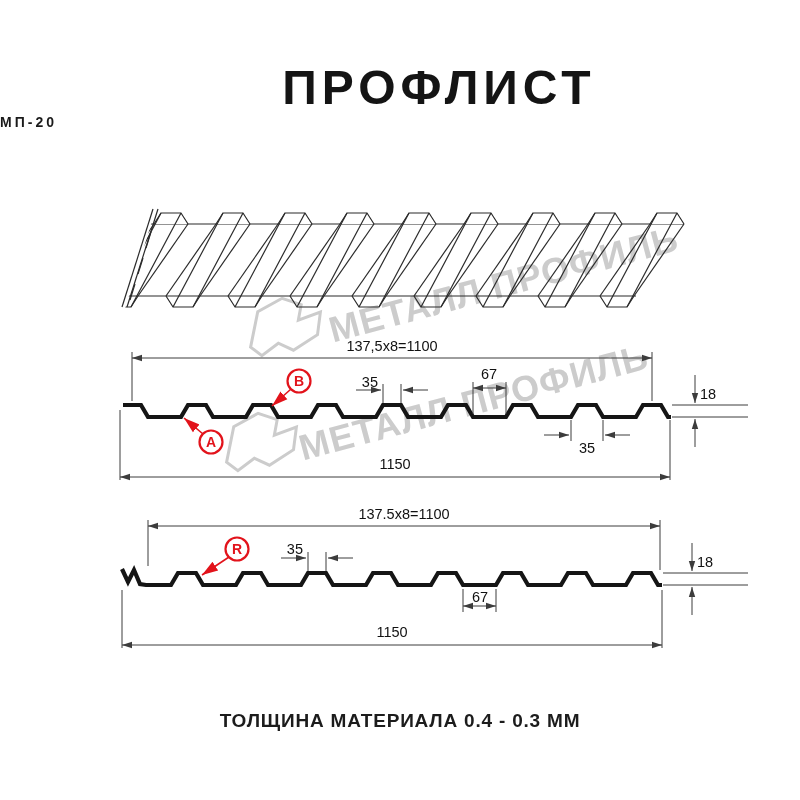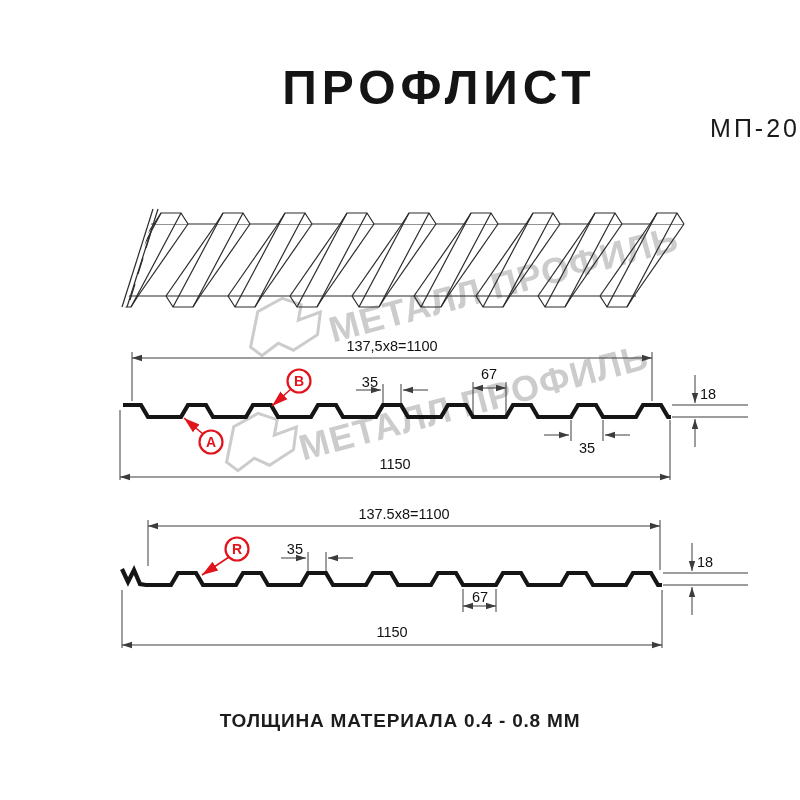--- a/index.html
+++ b/index.html
@@ -1,21 +1,21 @@
 <!DOCTYPE html>
 <html><head>
 <meta charset="utf-8">
 <style>
   html,body{margin:0;padding:0;background:#fff;}
   #page{position:relative;width:800px;height:800px;background:#fff;overflow:hidden;
         font-family:"Liberation Sans",sans-serif;color:#151515;}
   .title{position:absolute;left:0;top:60px;width:800px;text-align:center;
          font-size:48px;font-weight:bold;letter-spacing:5px;color:#141414;margin-left:39px;}
-  .subtitle{position:absolute;left:0;top:114px;width:800px;text-align:right;
-         font-size:25px;font-weight:normal;letter-spacing:3px;color:#1a1a1a;}
+  .subtitle{position:absolute;left:0;top:114px;width:800px;text-align:left;
+         font-size:14px;font-weight:bold;letter-spacing:3px;color:#1a1a1a;}
   .footer-note{position:absolute;left:0;top:710px;width:800px;text-align:center;
          font-size:19px;font-weight:bold;letter-spacing:0.8px;color:#1c1c1c;}
   .wm-text{position:absolute;font-size:36px;font-weight:bold;letter-spacing:1px;
          color:#cccccc;white-space:nowrap;transform:rotate(-15deg);transform-origin:0 50%;z-index:1;}
   .wm-logo{position:absolute;z-index:1;transform:rotate(-8deg);}
   #drawing{position:absolute;left:0;top:0;z-index:2;}
   .dim{stroke:#3c3c3c;stroke-width:1;fill:none;}
   .thick{stroke:#151515;stroke-width:4.2;fill:none;stroke-linejoin:miter;}
   .sheet{stroke:#2b2b2b;stroke-width:1.2;fill:none;}
   .capfill{fill:#ffffff;stroke:#2b2b2b;stroke-width:1.2;}
@@ -187,14 +187,14 @@
       </g>
 
       <g>
         <line class="redline" x1="229" y1="557" x2="202" y2="575" marker-end="url(#mR)"></line>
         <circle class="red" cx="237" cy="549" r="11.5"></circle>
         <text class="mk" x="237" y="554" text-anchor="middle">R</text>
       </g>
     </g>
   </svg>
 
-  <div class="footer-note">ТОЛЩИНА МАТЕРИАЛА 0.4 - 0.8 ММ</div>
+  <div class="footer-note">ТОЛЩИНА МАТЕРИАЛА 0.4 - 0.3 ММ</div>
 </div>
 
 </body></html>

